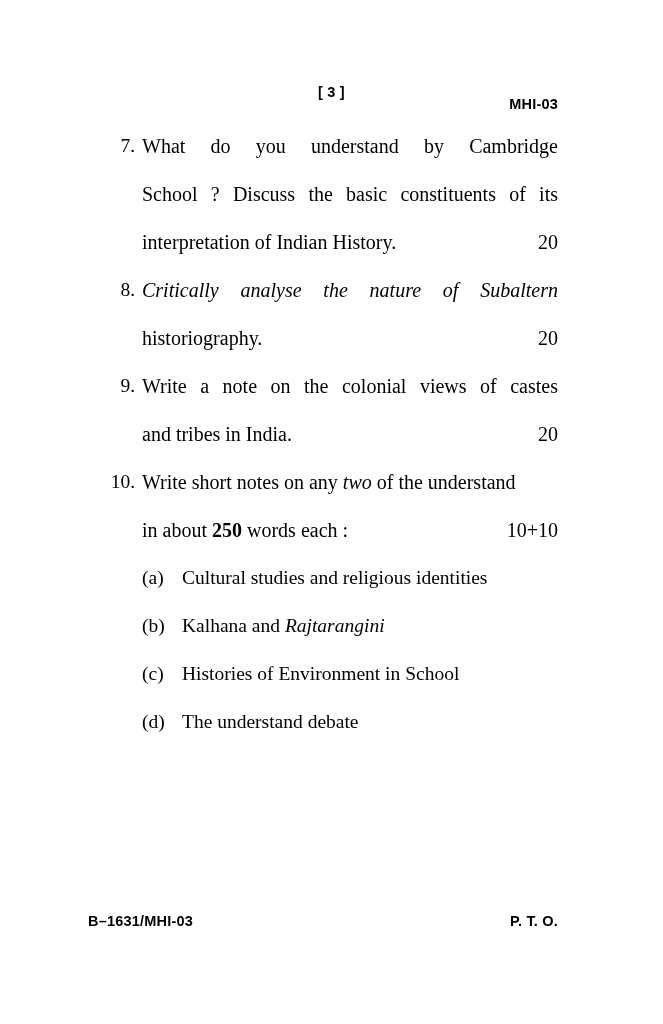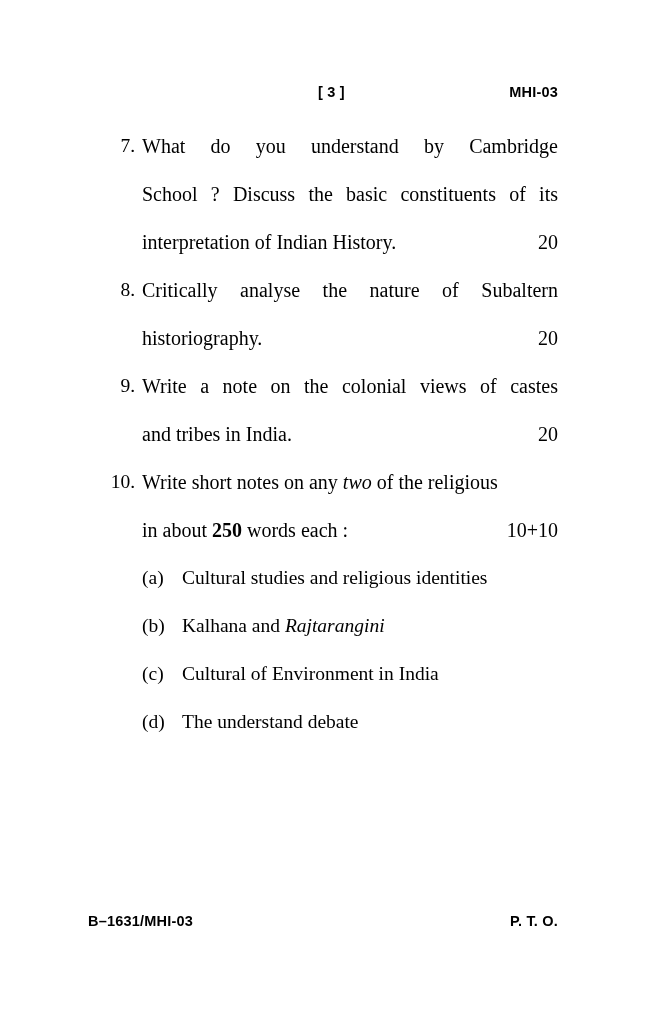--- a/index.html
+++ b/index.html
@@ -32,21 +32,21 @@
   .page-header .hdr-center {
     position: absolute;
     left: 0;
     right: 0;
     text-align: center;
     white-space: pre;
   }
   .page-header .hdr-right {
     position: absolute;
     right: 0;
-    top: 0;
+    top: 12px;
     text-align: left;
     white-space: pre;
   }
 
   
   .questions {
     position: absolute;
     left: 95px;
     top: 122px;
     width: 463px;
@@ -157,21 +157,21 @@
         <div style="line-height:48px;">
           <span class="marks">20</span>
           <span>interpretation of Indian History.</span>
         </div>
       </div>
     </div>
 
     <div class="question">
       <span class="q-num">8.</span>
       <div class="q-body">
-        <div class="just-all q-body" style="line-height:48px;padding:0;">
+        <div class="just-all q-body" style="line-height:48px;padding:0;font-style:italic;">
           <span>Critically analyse the nature of Subaltern</span>
         </div>
         <div style="line-height:48px;">
           <span class="marks">20</span>
           <span>historiography.</span>
         </div>
       </div>
     </div>
 
     <div class="question">
@@ -184,21 +184,21 @@
           <span class="marks">20</span>
           <span>and tribes in India.</span>
         </div>
       </div>
     </div>
 
     <div class="question" style="padding-left:47px;">
       <span class="q-num" style="left:-8px;width:48px;">10.</span>
       <div class="q-body">
         <div style="line-height:48px;">
-          <span>Write short notes on any </span><span class="ital">two</span><span> of the religious</span>
+          <span>Write short notes on any </span><span class="ital">two</span><span> of the understand</span>
         </div>
         <div style="line-height:48px;">
           <span class="marks">10+10</span>
           <span>in about </span><span class="bold">250</span><span> words each :</span>
         </div>
       </div>
     </div>
 
   </div>
 
@@ -209,21 +209,21 @@
       <span>Cultural studies and religious identities</span><span class="ital"></span>
     </div>
 
     <div class="subitem">
       <span class="sub-label">(b)</span>
       <span>Kalhana and </span><span class="ital">Rajtarangini</span>
     </div>
 
     <div class="subitem">
       <span class="sub-label">(c)</span>
-      <span>Cultural of Environment in India</span><span class="ital"></span>
+      <span>Histories of Environment in School</span><span class="ital"></span>
     </div>
 
     <div class="subitem">
       <span class="sub-label">(d)</span>
       <span>The understand debate</span><span class="ital"></span>
     </div>
 
   </div>
 
   <div class="page-footer">

